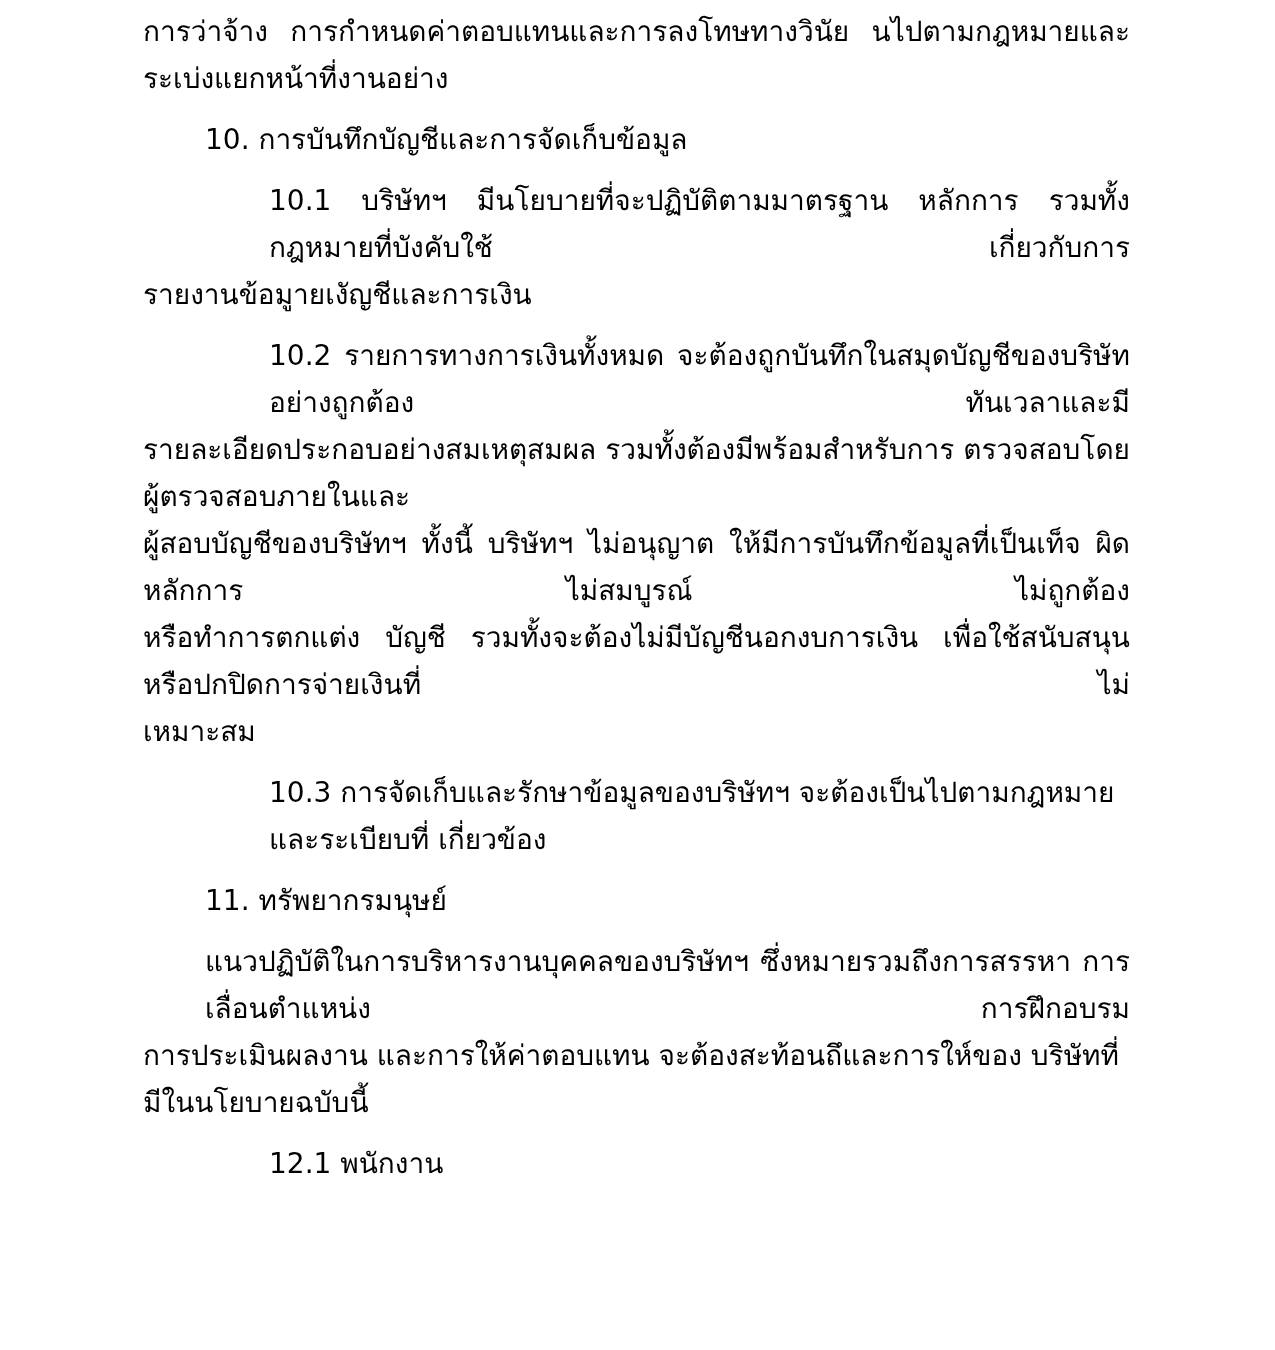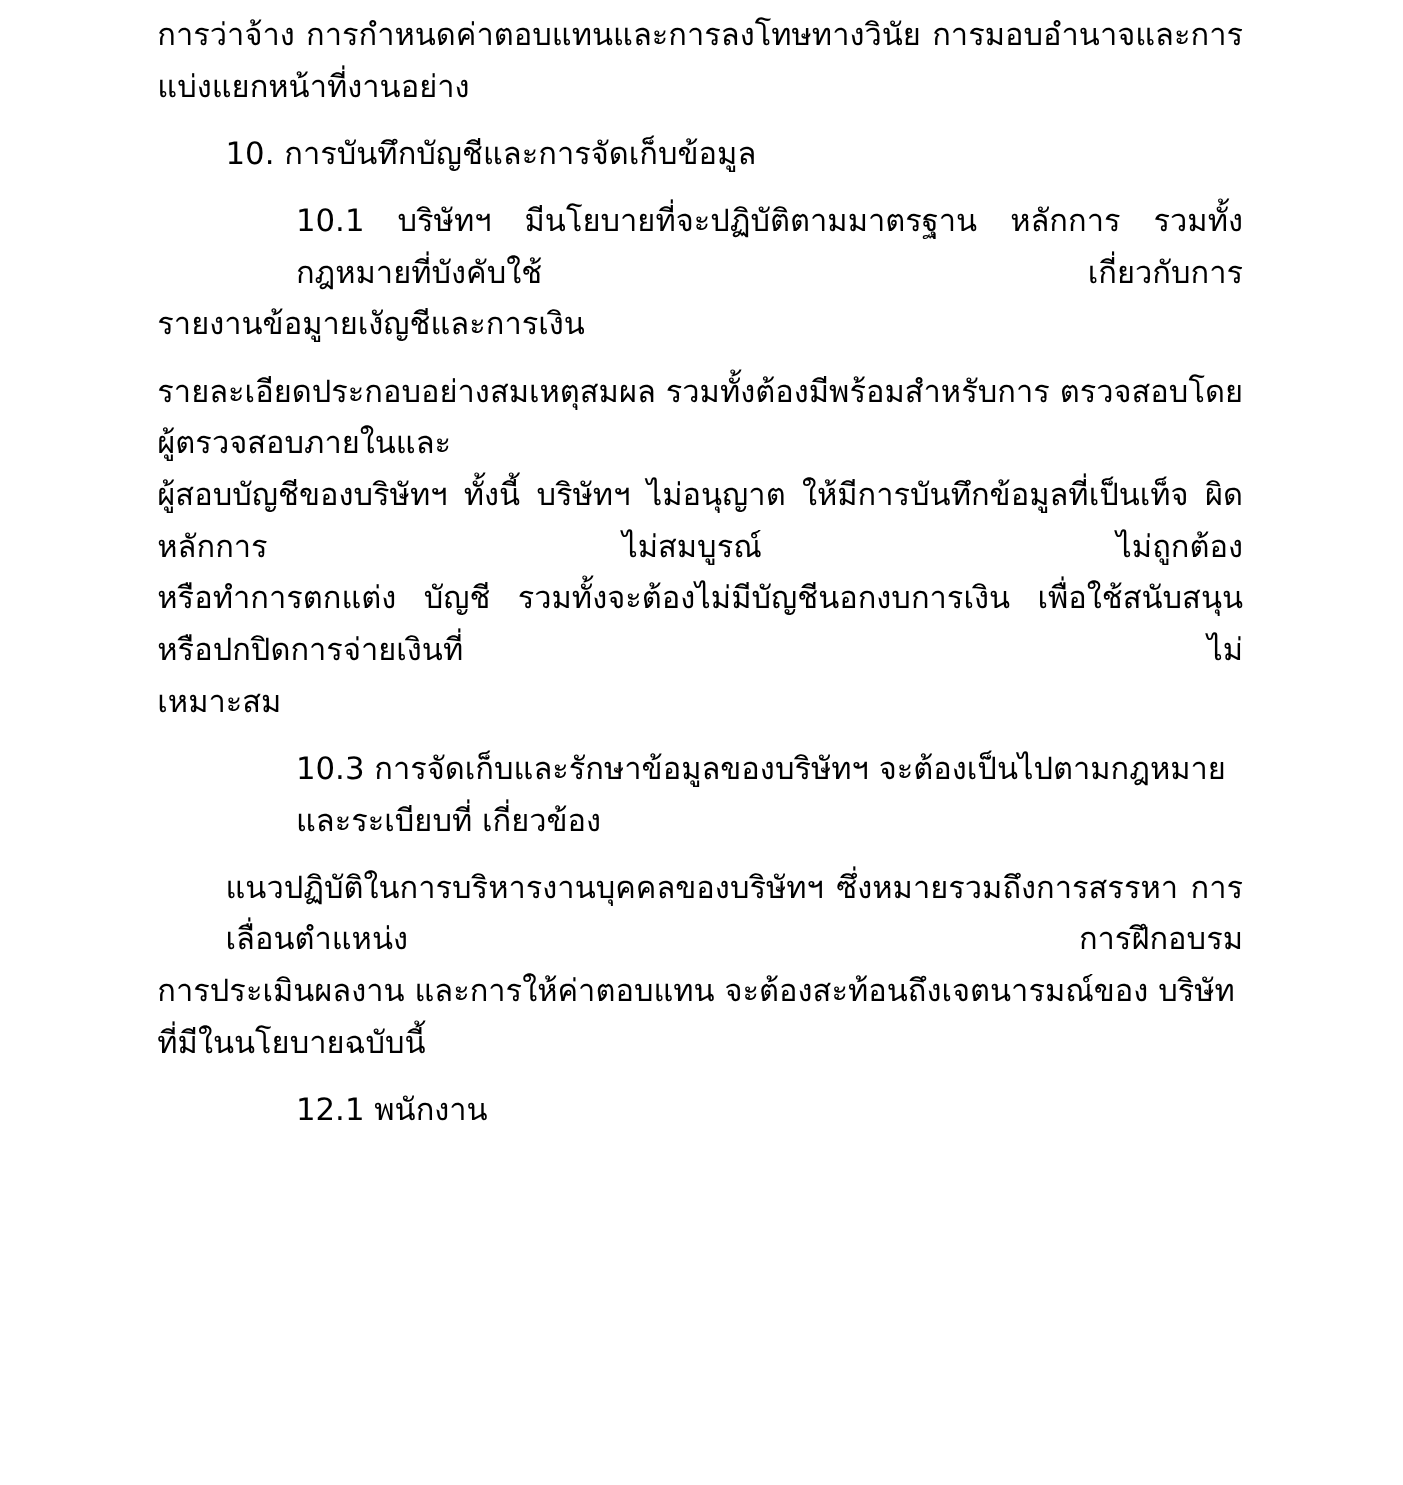--- a/index.html
+++ b/index.html
@@ -38,47 +38,51 @@
   
   .ind-h { padding-left: 62px; }   
   .ind-a { padding-left: 126px; }  
 </style>
 </head>
 <body>
 
 <div class="page">
 
   <div class="para">
-    <span class="line just">การว่าจ้าง การกำหนดค่าตอบแทนและการลงโทษทางวินัย การมอบอำนาจและการแบ่งแยกหน้าที่งานอย่าง</span>
+    <span class="line just">การว่าจ้าง การกำหนดค่าตอบแทนและการลงโทษทางวินัย นไปตามกฎหมายและระเบ่งแยกหน้าที่งานอย่าง</span>
   </div>
 
   <div class="para">
     <span class="line heading ind-h">10. การบันทึกบัญชีและการจัดเก็บข้อมูล</span>
   </div>
 
   <div class="para">
     <span class="line just ind-a">10.1 บริษัทฯ มีนโยบายที่จะปฏิบัติตามมาตรฐาน หลักการ รวมทั้งกฎหมายที่บังคับใช้ เกี่ยวกับการ</span>
     <span class="line">รายงานข้อมูายเงัญชีและการเงิน</span>
   </div>
 
   <div class="para">
+    <span class="line just ind-a">10.2 รายการทางการเงินทั้งหมด จะต้องถูกบันทึกในสมุดบัญชีของบริษัทอย่างถูกต้อง ทันเวลาและมี</span>
     <span class="line just">รายละเอียดประกอบอย่างสมเหตุสมผล รวมทั้งต้องมีพร้อมสำหรับการ ตรวจสอบโดยผู้ตรวจสอบภายในและ</span>
     <span class="line just">ผู้สอบบัญชีของบริษัทฯ ทั้งนี้ บริษัทฯ ไม่อนุญาต ให้มีการบันทึกข้อมูลที่เป็นเท็จ ผิดหลักการ ไม่สมบูรณ์ ไม่ถูกต้อง</span>
     <span class="line just">หรือทำการตกแต่ง บัญชี รวมทั้งจะต้องไม่มีบัญชีนอกงบการเงิน เพื่อใช้สนับสนุนหรือปกปิดการจ่ายเงินที่ ไม่</span>
     <span class="line">เหมาะสม</span>
   </div>
 
   <div class="para">
     <span class="line ind-a">10.3 การจัดเก็บและรักษาข้อมูลของบริษัทฯ จะต้องเป็นไปตามกฎหมายและระเบียบที่ เกี่ยวข้อง</span>
   </div>
 
+  <div class="para">
+    <span class="line heading ind-h">11. ทรัพยากรมนุษย์</span>
+  </div>
 
   <div class="para">
     <span class="line just ind-h">แนวปฏิบัติในการบริหารงานบุคคลของบริษัทฯ ซึ่งหมายรวมถึงการสรรหา การเลื่อนตำแหน่ง การฝึกอบรม</span>
-    <span class="line">การประเมินผลงาน และการให้ค่าตอบแทน จะต้องสะท้อนถึงเจตนารมณ์ของ บริษัทที่มีในนโยบายฉบับนี้</span>
+    <span class="line">การประเมินผลงาน และการให้ค่าตอบแทน จะต้องสะท้อนถึและการให์ของ บริษัทที่มีในนโยบายฉบับนี้</span>
   </div>
 
 
   <div class="para">
     <span class="line ind-a">12.1 พนักงาน</span>
   </div>
 
 </div>
 
 </body></html>

